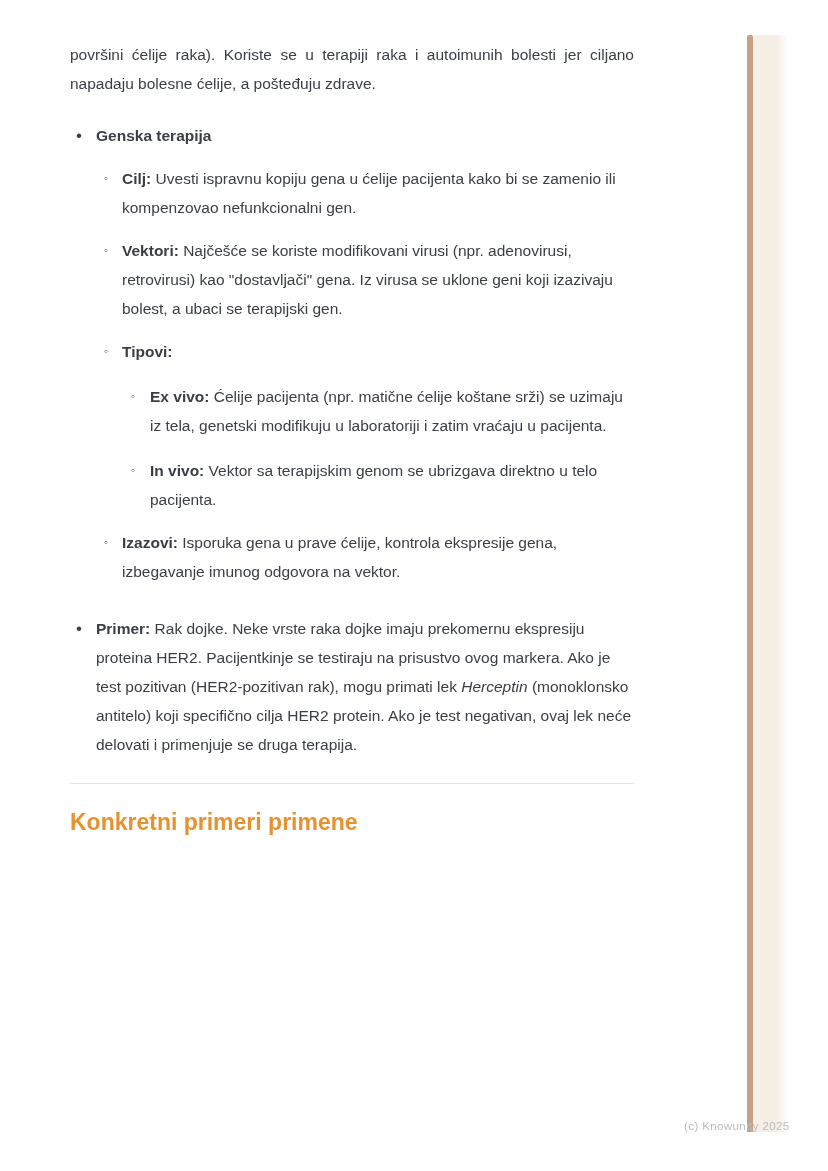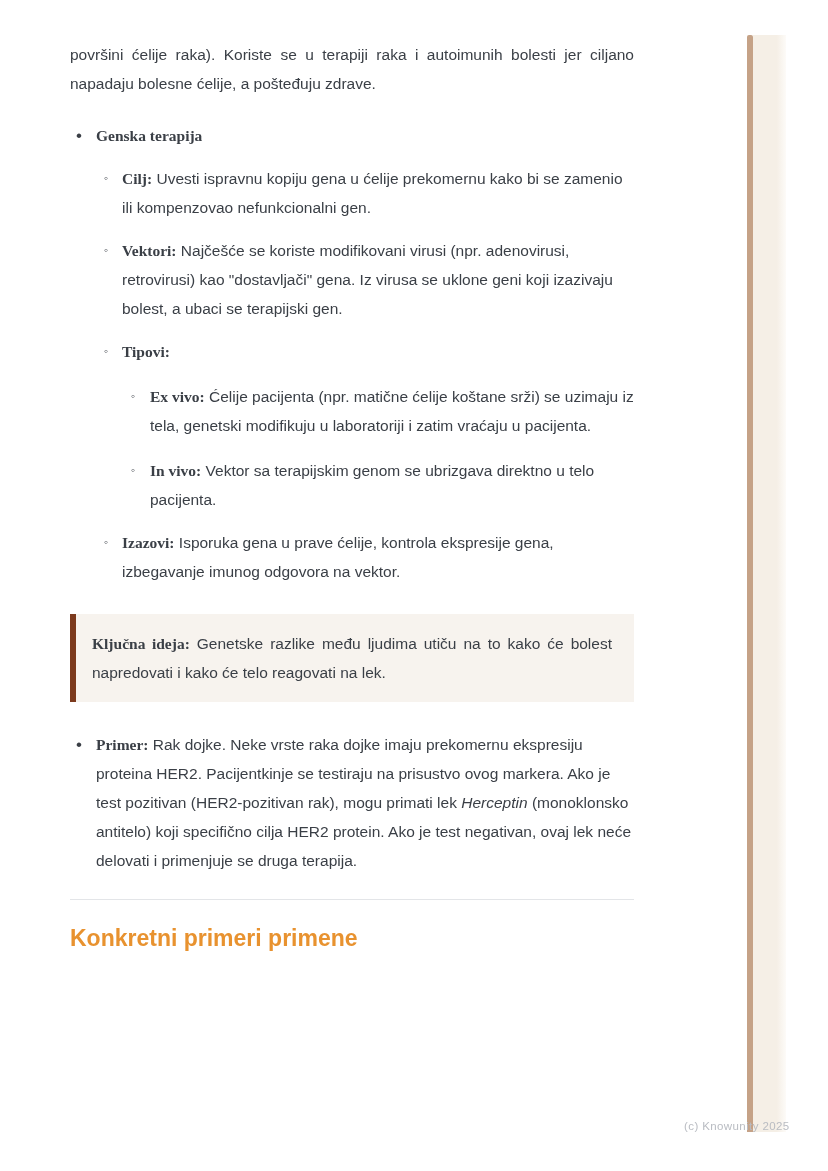--- a/index.html
+++ b/index.html
@@ -19,21 +19,21 @@
   }
   .content {
     position:relative;
     margin-left:70px;
     width:564px;
     padding-top:40px;
     font-size:15.5px;
     line-height:29px;
   }
   .para { text-align:justify; }
-  .bold { font-weight:bold;font-family:Liberation Serif, serif; }
+  .bold { font-weight:bold; }
   .italic { font-style:italic;text-align:right; }
 
   
   .list { margin-top:23px; }
   .li { display:flex; align-items:flex-start; }
   .li .marker { flex:none; font-size:15.5px; line-height:29px; }
   .lvl1 { margin-left:6px; }
   .lvl1 .marker { width:20px; font-size:17px; }
   .lvl2 { margin-left:34px; margin-top:14px; }
   .lvl2 .marker { width:18px; font-size:12px; }
@@ -108,21 +108,21 @@
 
       <div class="list">
 
         <div class="li lvl1">
           <span class="marker">•</span>
           <span class="txt bold">Genska terapija</span>
         </div>
 
         <div class="li lvl2">
           <span class="marker">◦</span>
-          <span class="txt"><span class="bold">Cilj:</span><span> Uvesti ispravnu kopiju gena u ćelije prekomernu kako bi se zamenio ili kompenzovao nefunkcionalni gen.</span></span>
+          <span class="txt"><span class="bold">Cilj:</span><span> Uvesti ispravnu kopiju gena u ćelije pacijenta kako bi se zamenio ili kompenzovao nefunkcionalni gen.</span></span>
         </div>
 
         <div class="li lvl2">
           <span class="marker">◦</span>
           <span class="txt"><span class="bold">Vektori:</span><span> Najčešće se koriste modifikovani virusi (npr. adenovirusi, retrovirusi) kao "dostavljači" gena. Iz virusa se uklone geni koji izazivaju bolest, a ubaci se terapijski gen.</span></span>
         </div>
 
         <div class="li lvl2">
           <span class="marker">◦</span>
           <span class="txt bold">Tipovi:</span>
@@ -140,23 +140,20 @@
 
         <div class="li lvl2">
           <span class="marker">◦</span>
           <span class="txt"><span class="bold">Izazovi:</span><span> Isporuka gena u prave ćelije, kontrola ekspresije gena, izbegavanje imunog odgovora na vektor.</span></span>
         </div>
 
       </div>
 
 
 
-      <div class="callout">
-        <span class="bold">Ključna ideja:</span><span> Genetske razlike među ljudima utiču na to kako će bolest napredovati i kako će telo reagovati na lek.</span>
-      </div>
 
       <div class="li lvl1 primer">
         <span class="marker">•</span>
         <span class="txt"><span class="bold">Primer:</span><span> Rak dojke. Neke vrste raka dojke imaju prekomernu ekspresiju proteina HER2. Pacijentkinje se testiraju na prisustvo ovog markera. Ako je test pozitivan (HER2-pozitivan rak), mogu primati lek </span><span class="italic">Herceptin</span><span> (monoklonsko antitelo) koji specifično cilja HER2 protein. Ako je test negativan, ovaj lek neće delovati i primenjuje se druga terapija.</span></span>
       </div>
 
       <hr class="divider">
 
       <h2 class="orange">Konkretni primeri primene</h2>
 

